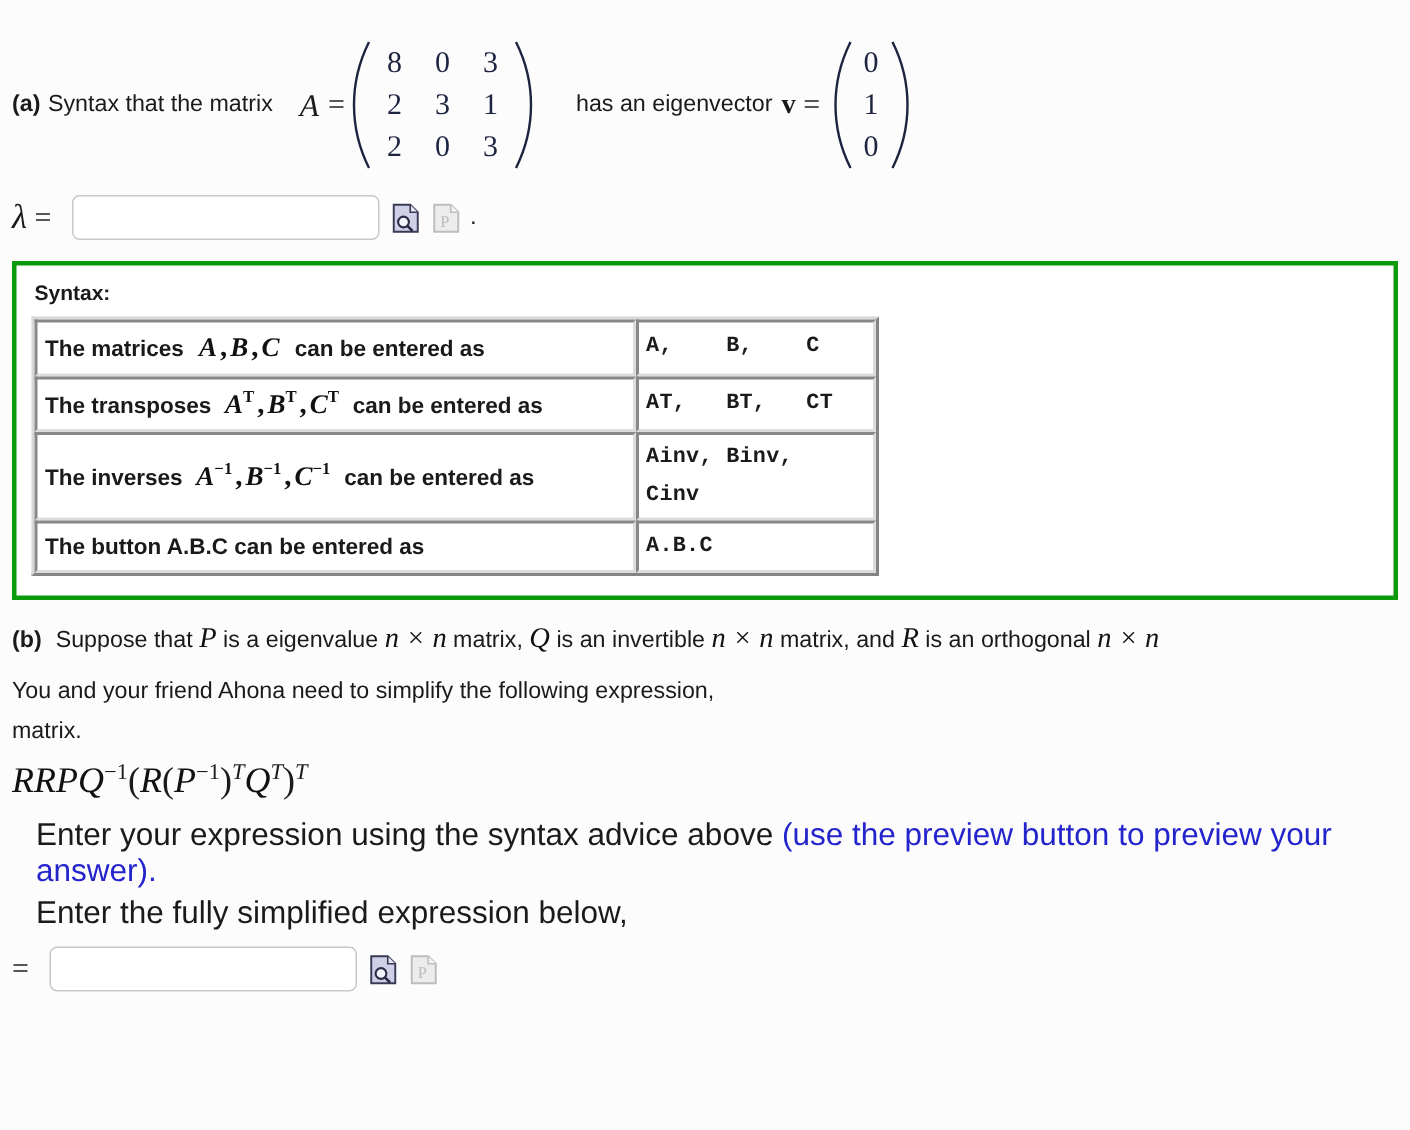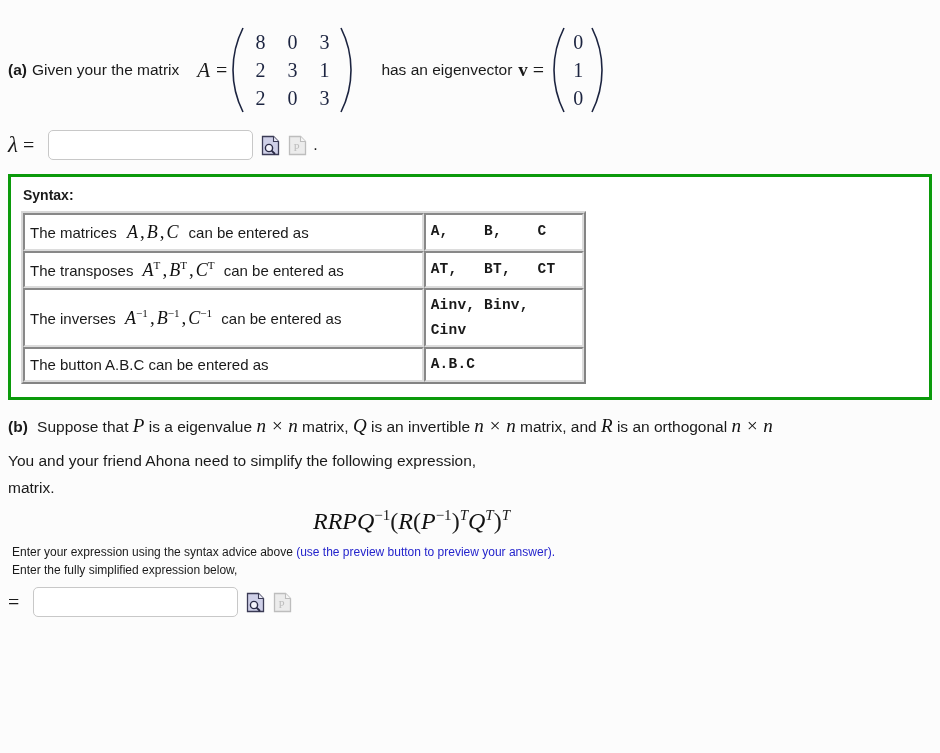--- a/index.html
+++ b/index.html
@@ -102,55 +102,54 @@
     border: 2px outset #d8d8d8;
     background: #fff;
     table-layout: fixed;
     width: 565px;
   }
   table.syntax td {
     border: 2px inset #dcdcdc;
     padding: 3px 5px;
     vertical-align: middle;
   }
-  td.col-desc { width: 400px; font-weight: normal; font-size: 15px; line-height: 1.45; }
+  td.col-desc { width: 400px; font-weight: bold; font-size: 15px; line-height: 1.45; }
   td.col-code {
     width: 160px;
     font-family: "Liberation Mono", monospace;
     font-size: 14.5px;
     font-weight: bold;
     letter-spacing: 0.2px;
     line-height: 1.7;
     white-space: pre;
   }
   td.col-desc .mi { font-size: 18px; }
 
   
   .part-b { padding: 12px 0 0 8px; }
   .pline { font-size: 15.5px; line-height: 1.5; margin: 0 0 4px 0; white-space: nowrap; }
   .expr {
-    text-align: right;
+    text-align: left;
     font-family: "Liberation Serif", serif;
     font-style: italic;
     font-size: 24px;
     color: #1a1a1a;
     margin: 8px 0 10px 0;
-    padding-right: 430px;
   }
   .blue { color: #2424cc; }
-  .bline { margin: 2px 0 4px 4px; font-size: 12px; }
+  .bline { margin: 2px 0 4px 16px; font-size: 21px; }
 </style>
 </head>
 <body>
 
 <div class="page">
 
   <div class="part-a">
     <span class="label-bold">(a)</span>
-    <span class="lead-text">Given your the matrix</span>
+    <span class="lead-text">Syntax that the matrix</span>
 
     <span class="eq-a">A</span>
     <span class="eqsign">=</span>
 
     <span class="matrix-wrap">
       <span class="paren">
         <svg width="13" height="88" viewBox="0 0 13 88">
             <path d="M12 2 C4 18, 2 34, 2 44 C2 54, 4 70, 12 86" fill="none" stroke="#1c2440" stroke-width="1.6"></path>
           </svg>
       </span>

